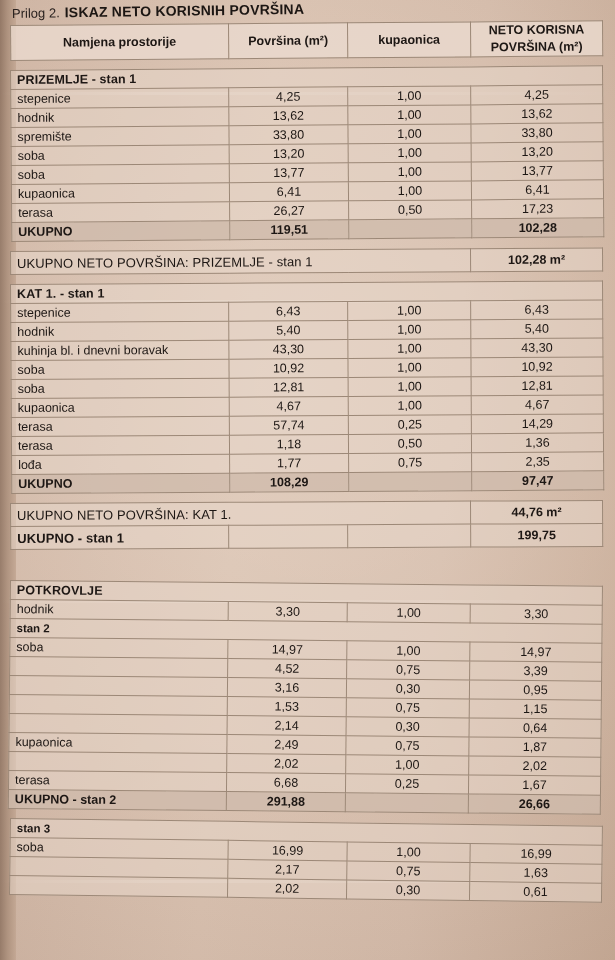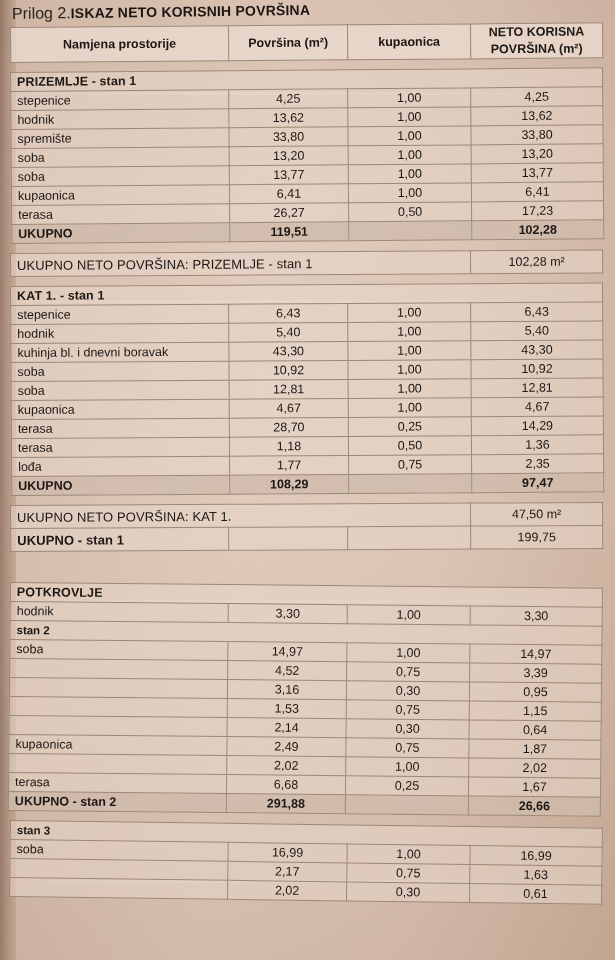--- a/index.html
+++ b/index.html
@@ -48,22 +48,23 @@
 
   
   .title-row {
     display: flex;
     align-items: baseline;
     padding: 5px 0 4px 2px;
     transform: rotate(-0.8deg);
     transform-origin: left center;
   }
   .title-prefix {
-    font-size: 16px;
+    font-size: 13px;
     color: #2b2320;
+    margin-right: 5px;
     white-space: nowrap;
   }
   .title-main {
     font-size: 14px;
     font-weight: bold;
     letter-spacing: .2px;
     color: #1c1613;
     white-space: nowrap;
   }
 
@@ -127,21 +128,21 @@
   table.summary td {
     border: 1px solid #9c8877;
     padding: 0 6px;
     height: 23px;
     line-height: 21px;
     vertical-align: middle;
     white-space: nowrap;
     overflow: hidden;
   }
   .sum-label { font-size: 13px; letter-spacing: .1px; }
-  .sum-val { text-align: center; font-weight: normal; }
+  .sum-val { text-align: center; font-weight: bold; }
 
   
   .tilt-a { transform: rotate(-0.45deg); transform-origin: left top; }
   .tilt-b { transform: rotate(-0.35deg); transform-origin: left top; }
   .tilt-c { transform: rotate(-0.30deg); transform-origin: left top; }
   .tilt-d { transform: rotate(0.55deg);  transform-origin: left top; }
   .tilt-e { transform: rotate(0.75deg);  transform-origin: left top; }
 </style>
 </head>
 <body>
@@ -313,21 +314,21 @@
         <td class="num">12,81</td>
       </tr>
       <tr>
         <td>kupaonica</td>
         <td class="num">4,67</td>
         <td class="num">1,00</td>
         <td class="num">4,67</td>
       </tr>
       <tr>
         <td>terasa</td>
-        <td class="num">28,70</td>
+        <td class="num">57,74</td>
         <td class="num">0,25</td>
         <td class="num">14,29</td>
       </tr>
       <tr>
         <td>terasa</td>
         <td class="num">1,18</td>
         <td class="num">0,50</td>
         <td class="num">1,36</td>
       </tr>
       <tr>
@@ -352,21 +353,21 @@
   <table class="summary">
     <colgroup>
           <col class="c-name">
           <col class="c-pov">
           <col class="c-koef">
           <col class="c-neto">
         </colgroup>
     <tbody>
       <tr>
         <td colspan="3" class="sum-label">UKUPNO NETO POVRŠINA: KAT 1.</td>
-        <td class="sum-val">47,50 m²</td>
+        <td class="sum-val">44,76 m²</td>
       </tr>
       <tr>
         <td class="sum-label b">UKUPNO - stan 1</td>
         <td></td>
         <td></td>
         <td class="sum-val">199,75</td>
       </tr>
     </tbody>
   </table>
   </div>

